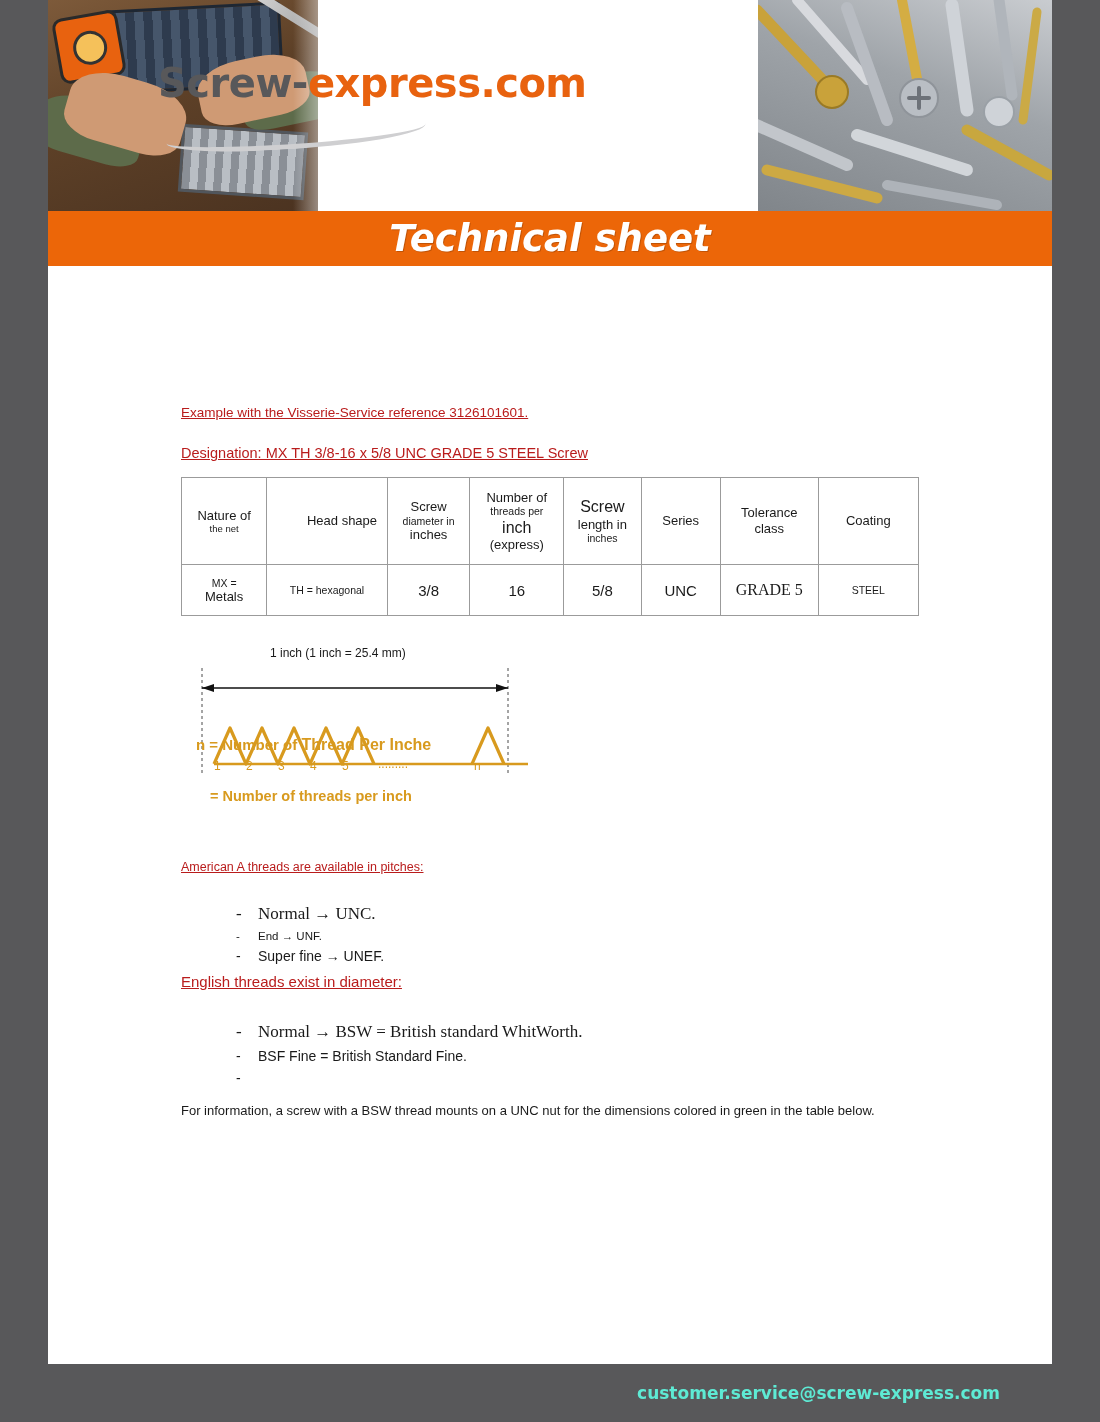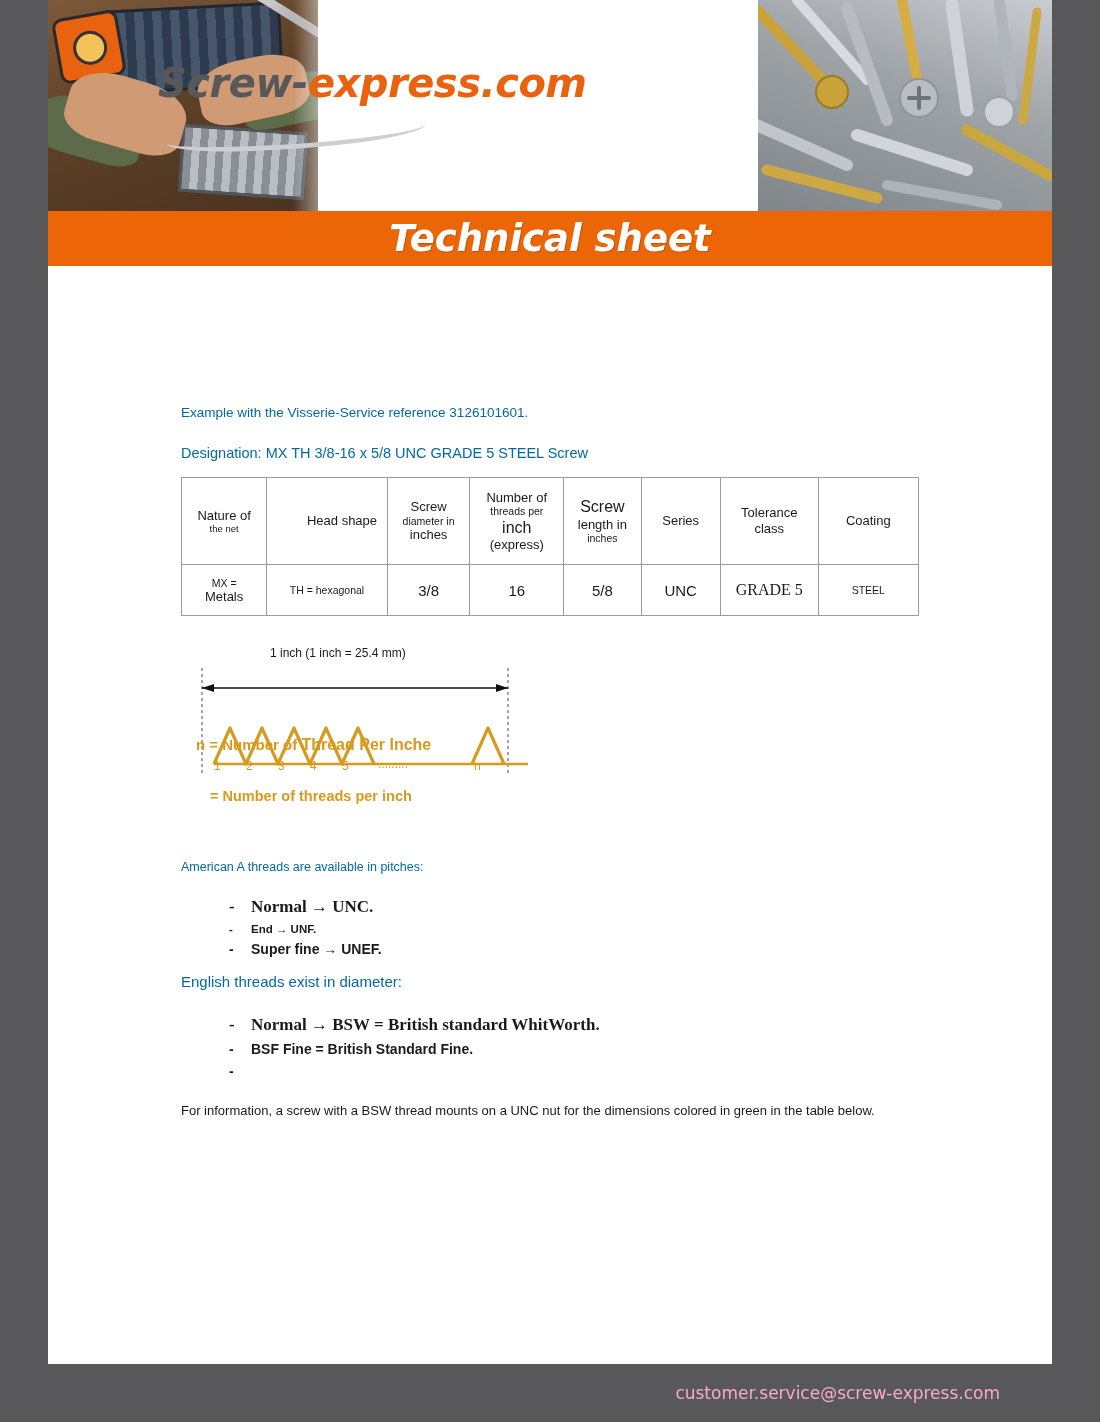--- a/index.html
+++ b/index.html
@@ -155,21 +155,20 @@
   .rp-bg {
     position: absolute; inset: 0;
     background: linear-gradient(200deg,#c9ccd0 0%,#9fa4a9 40%,#7f8489 100%);
   }
 
   .logo-wrap {
     position: absolute;
     left: 110px; top: 60px;
     width: 360px;
     text-align: center;
-    font-style: italic;
   }
   .logo-text {
     font-family: "DejaVu Sans", sans-serif;
     font-size: 40px;
     font-weight: bold;
     color: #58585a;
     letter-spacing: -0.5px;
     white-space: nowrap;
   }
   .logo-text .accent { color: #e8620f; }
@@ -214,23 +213,24 @@
     text-align: center;
     font-size: 19px;
     color: #202020;
     margin-top: 90px;
     margin-bottom: 0;
     font-weight: normal;
   }
 
   .para {
     font-size: 13.5px;
-    color: #0369a1;
+    color: #b91c1c;
     line-height: 1.45;
     margin: 0;
+    text-decoration: underline;
   }
   .p-example { position: absolute; left: 133px; top: 137px; }
   .p-desig   { position: absolute; left: 133px; top: 177px; font-size: 14.5px; }
 
   
   table.desig {
     position: absolute;
     left: 133px; top: 211px;
     border-collapse: collapse;
     width: 738px;
@@ -285,24 +285,23 @@
     left: 162px; top: 522px;
     font-size: 14.5px;
     font-weight: bold;
     color: #d89a1e;
     white-space: nowrap;
   }
 
   .p-amer { position: absolute; left: 133px; top: 592px; font-size: 12.5px; }
   ul.bullets {
     position: absolute;
-    margin: 9px;
+    margin: 16px;
     padding: 0;
     list-style: none;
-    font-weight: bold;
   }
   ul.b1 { left: 156px; top: 622px; }
   ul.b2 { left: 156px; top: 740px; }
   ul.bullets li {
     position: relative;
     padding-left: 38px;
     margin-bottom: 6px;
     color: #1a1a1a;
   }
   ul.bullets li:before {
@@ -335,22 +334,22 @@
     width: 1100px;
     height: 58px;
     background: #58585a;
     display: flex;
     align-items: center;
     justify-content: flex-end;
   }
   .footer-mail {
     font-family: "DejaVu Sans", sans-serif;
     font-size: 17px;
-    font-weight: normal;
-    color: #f9a8d4;
+    font-weight: bold;
+    color: #5eead4;
     margin-right: 100px;
     letter-spacing: 0px;
   }
   .footer-gap {
     position: absolute;
     left: 48px; bottom: 58px;
     width: 1004px; height: 22px;
     background: #ffffff;
   }
 </style>

